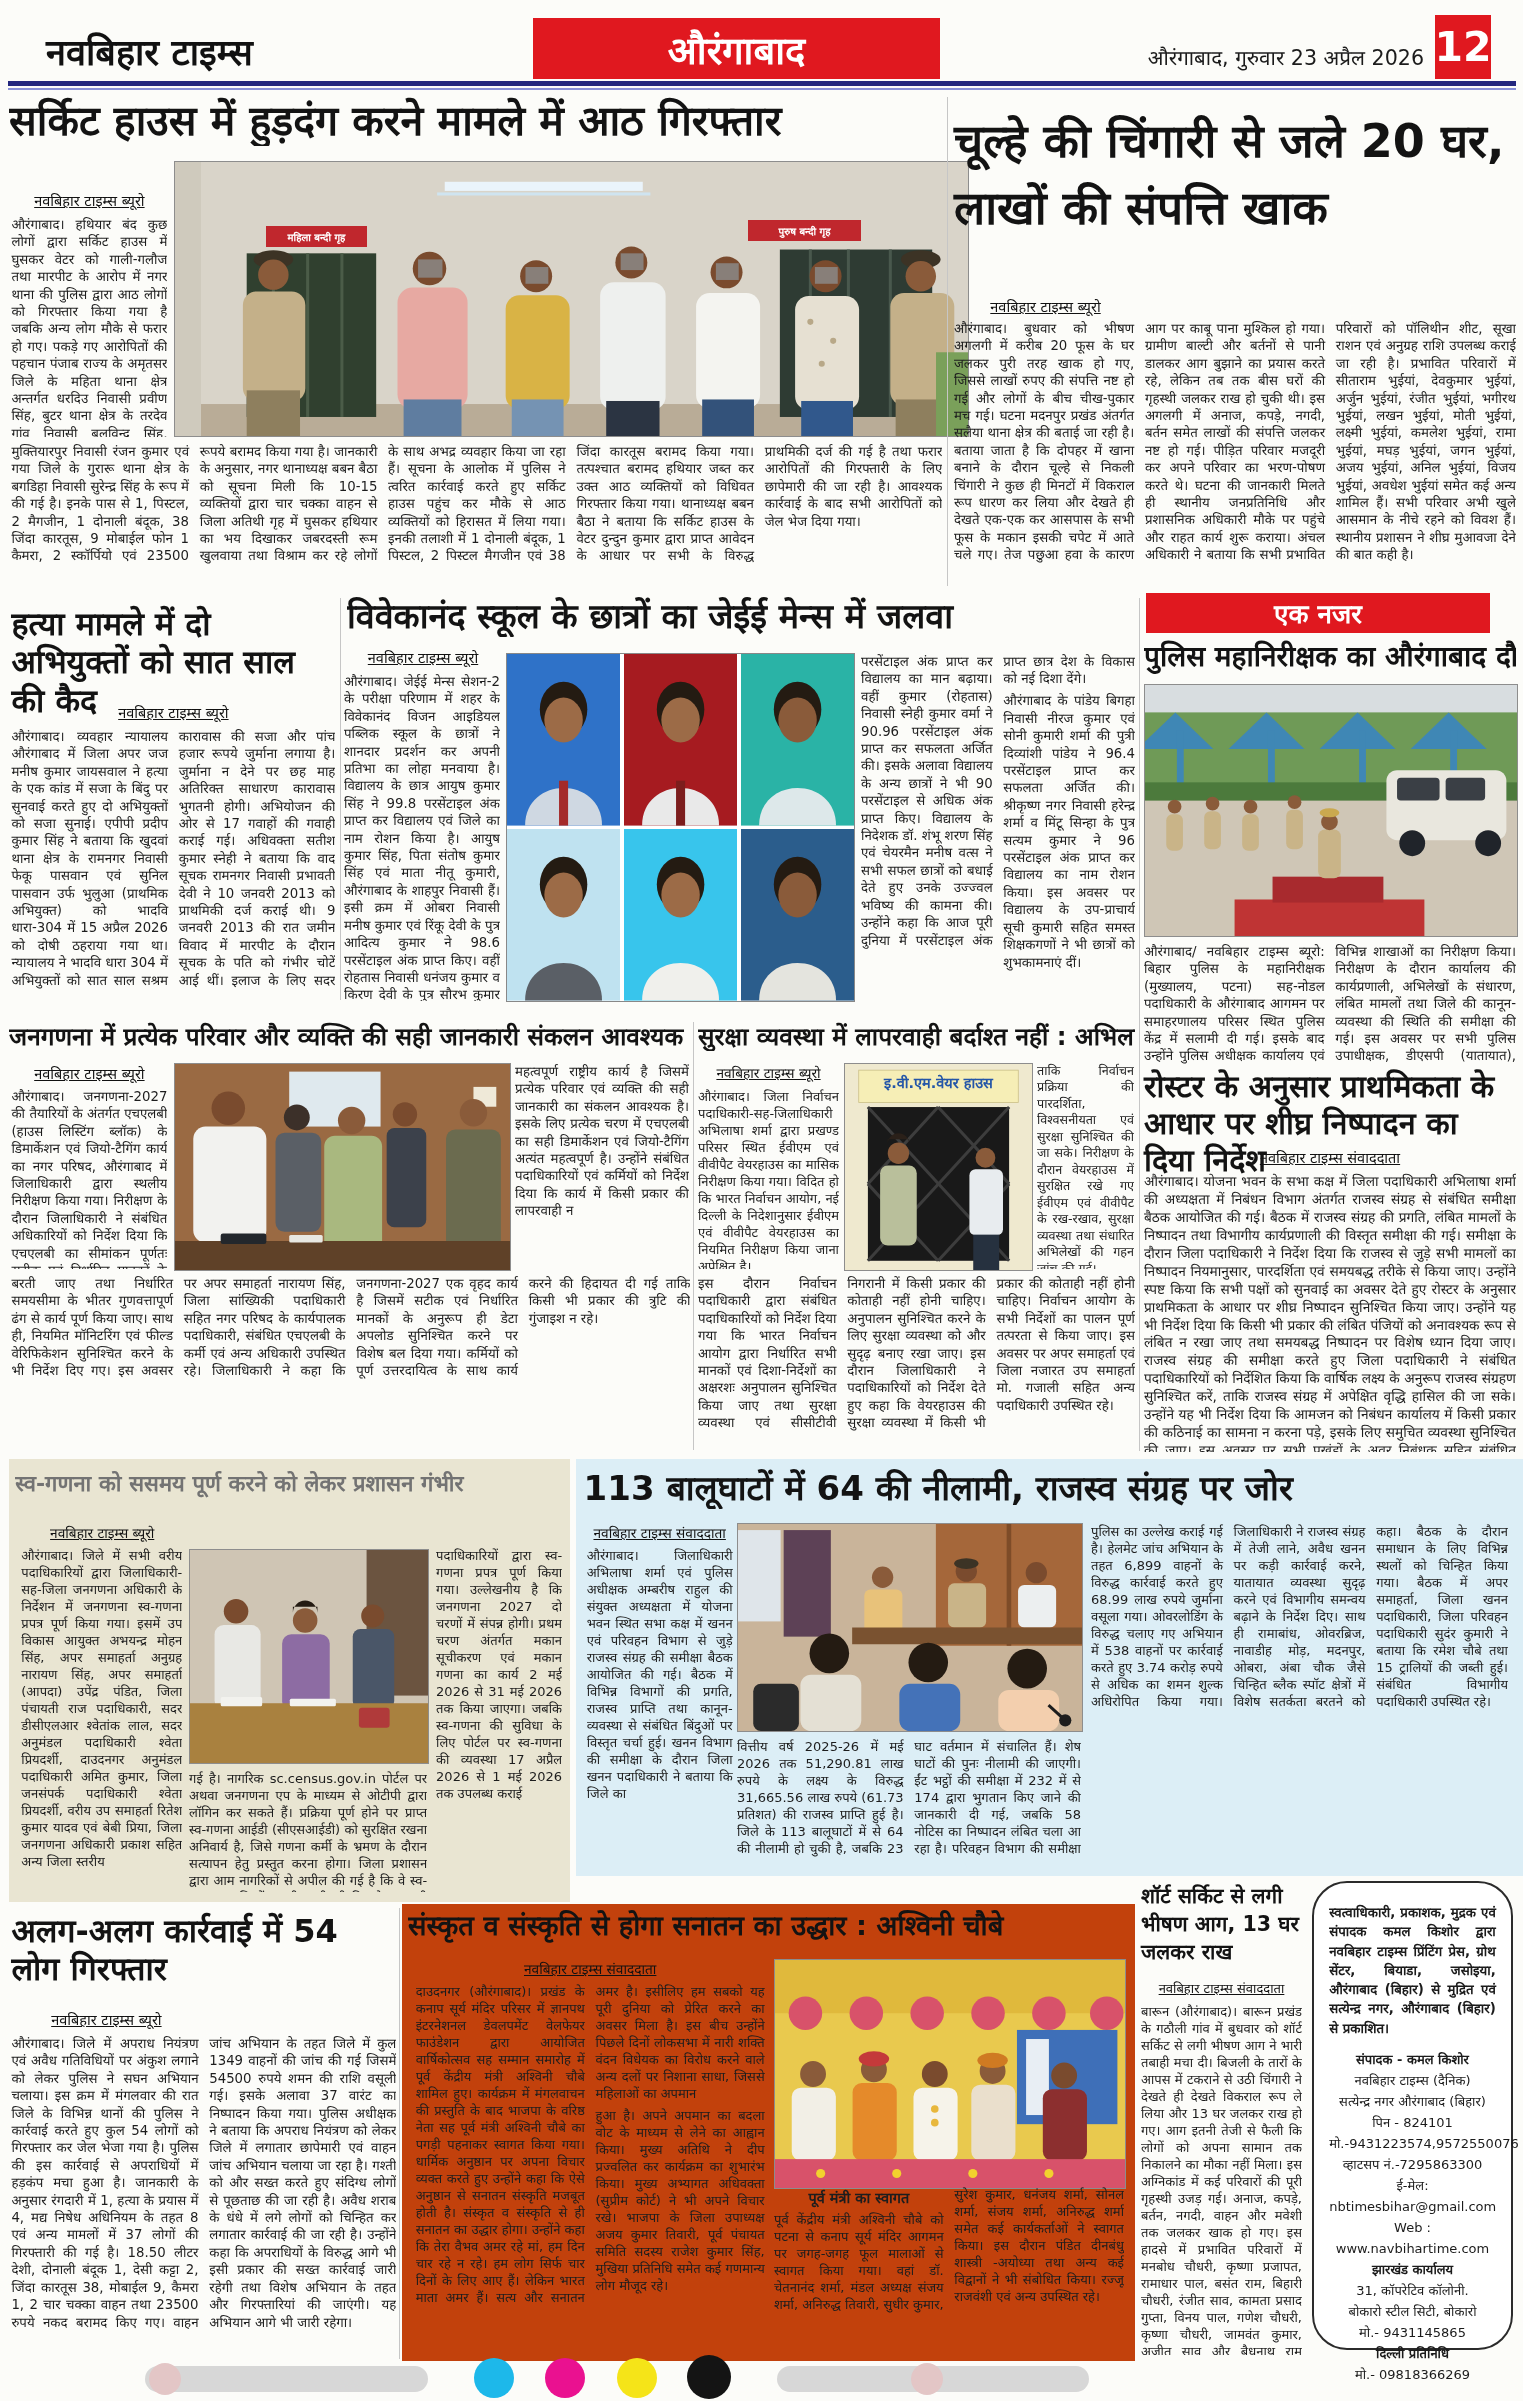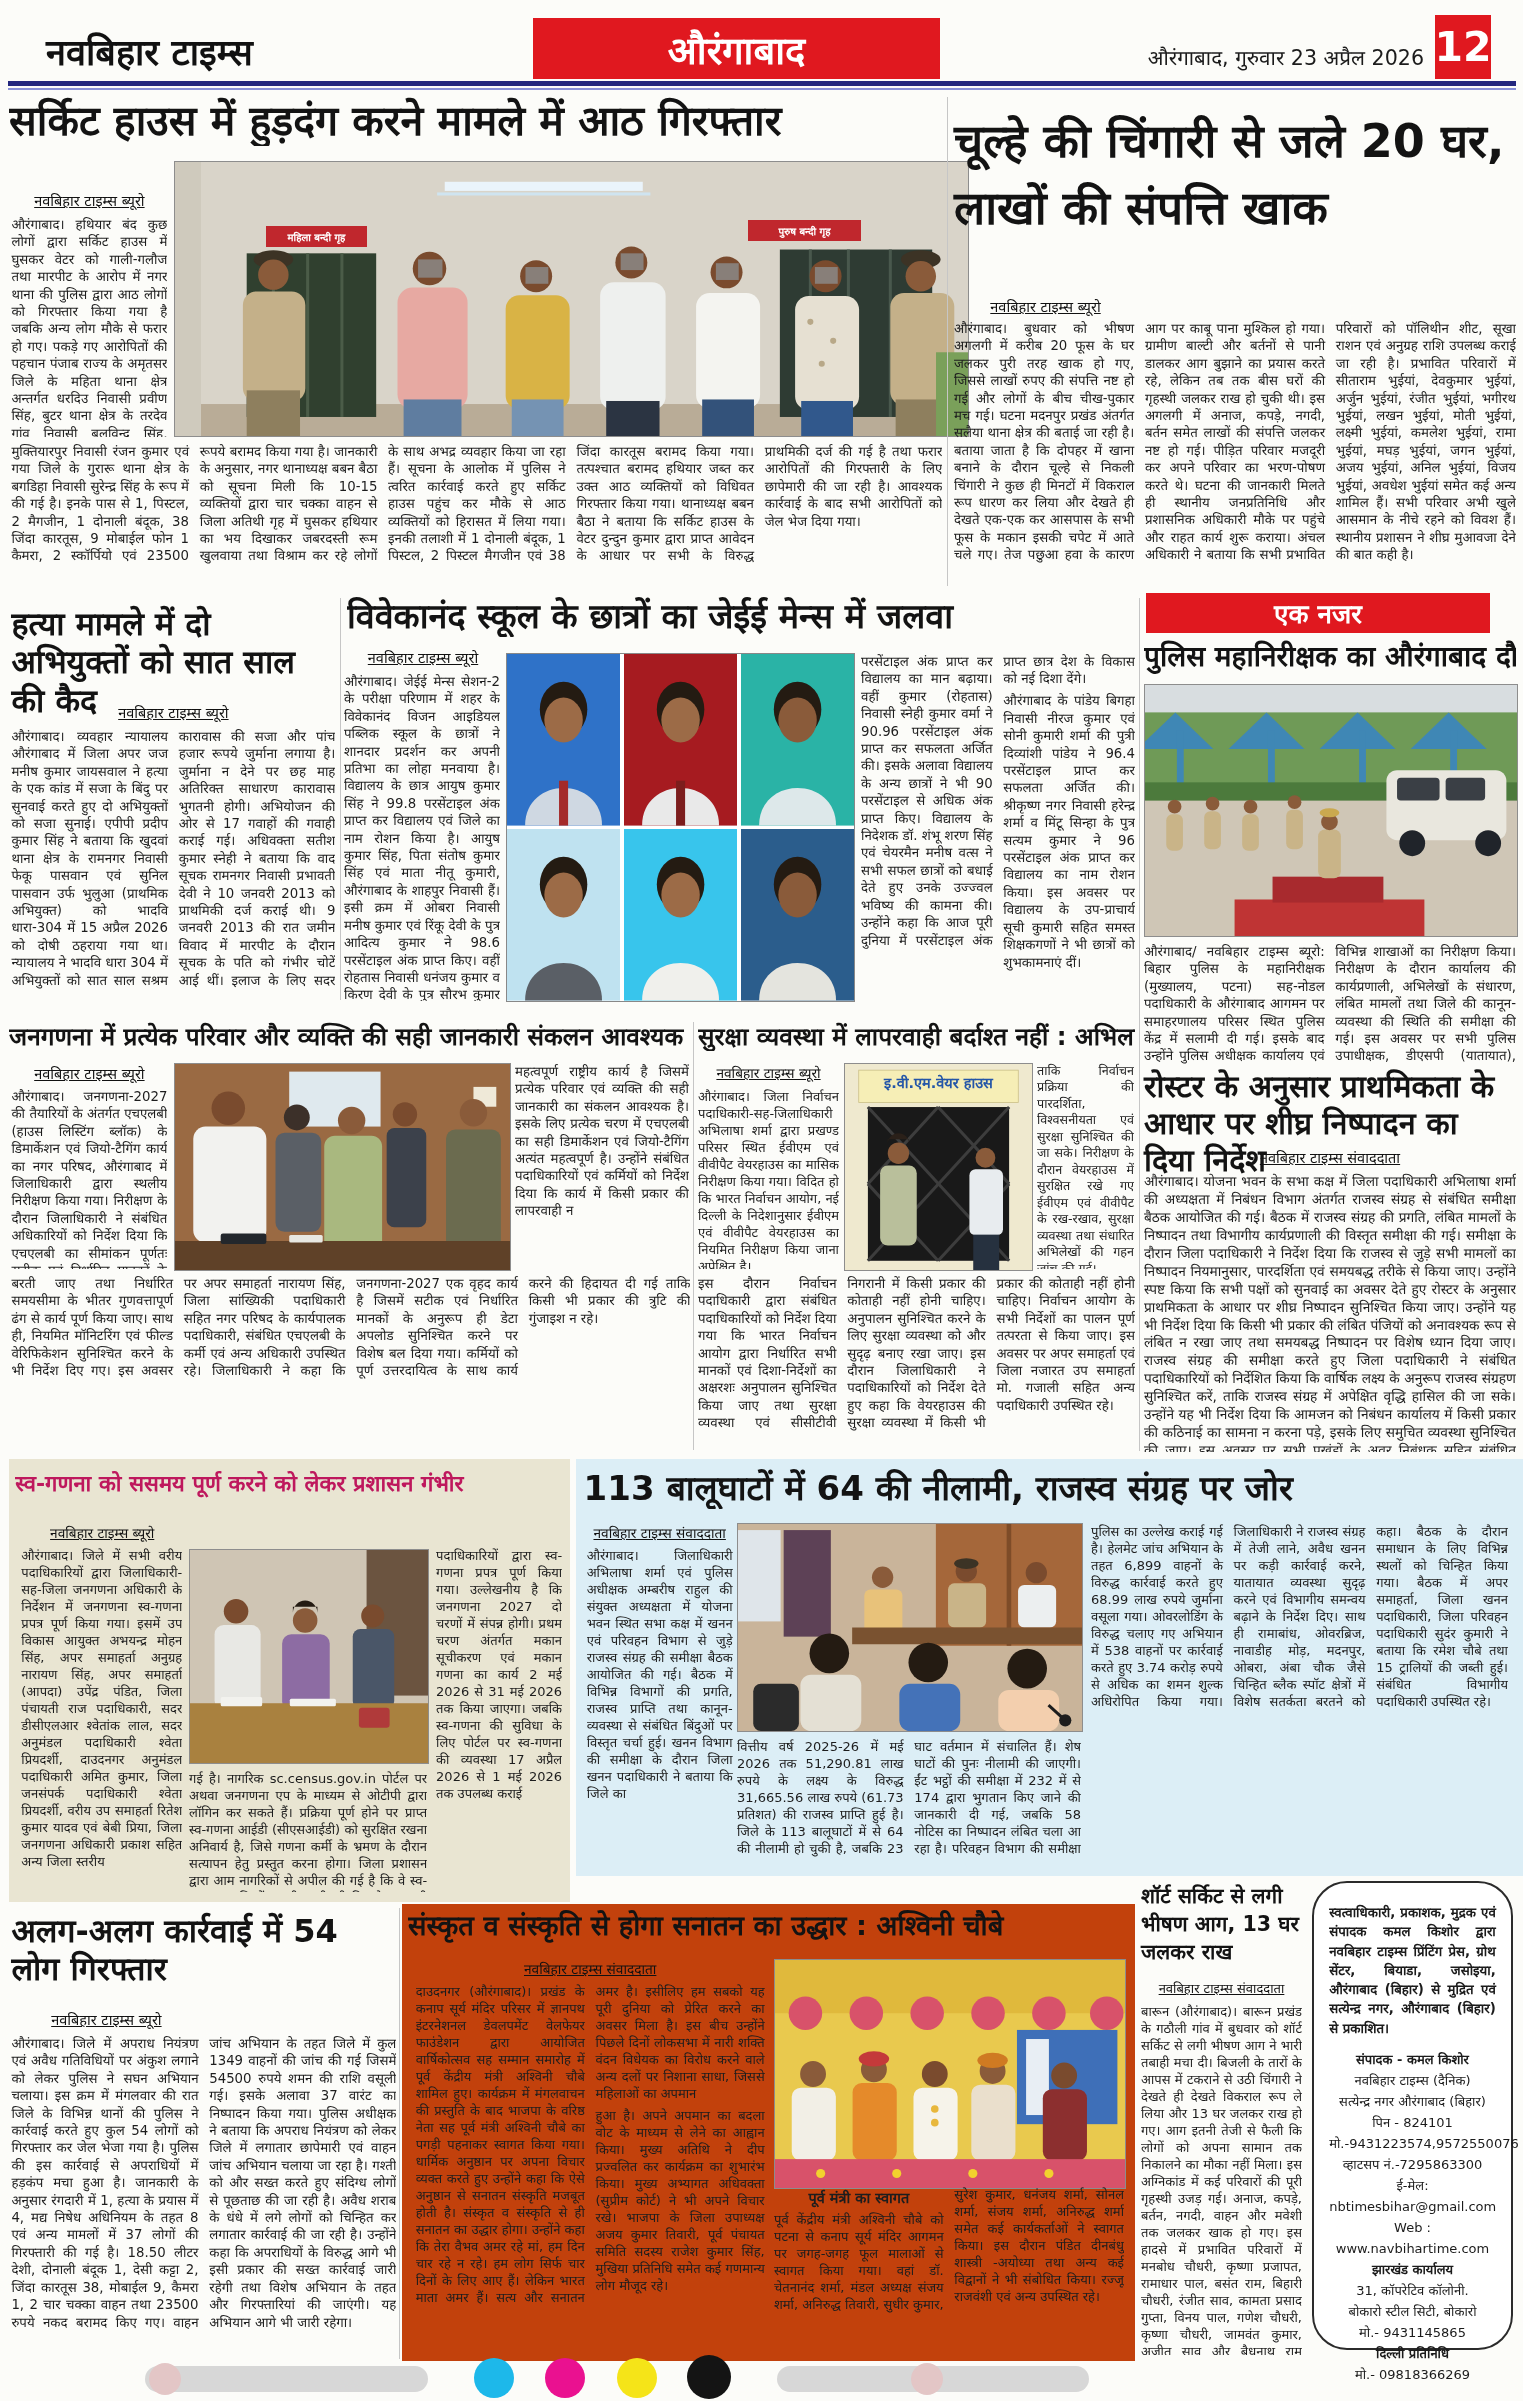--- a/index.html
+++ b/index.html
@@ -297,21 +297,21 @@
     <div class="abs" style="left:0;top:7.6px;width:100%;text-align:center;font-size:14.5px;font-weight:800;color:#2456a8;">इ.वी.एम.वेयर हाउस</div>
   </div>
   <div class="abs bt" style="left:1037px;top:1063px;width:97px;height:206px;font-size:12.6px;">ताकि निर्वाचन प्रक्रिया की पारदर्शिता, विश्वसनीयता एवं सुरक्षा सुनिश्चित की जा सके। निरीक्षण के दौरान वेयरहाउस में सुरक्षित रखे गए ईवीएम एवं वीवीपैट के रख-रखाव, सुरक्षा व्यवस्था तथा संधारित अभिलेखों की गहन जांच की गई।</div>
   <div class="abs bt c3" style="left:698px;top:1275px;width:437px;height:177px;">इस दौरान निर्वाचन पदाधिकारी द्वारा संबंधित पदाधिकारियों को निर्देश दिया गया कि भारत निर्वाचन आयोग द्वारा निर्धारित सभी मानकों एवं दिशा-निर्देशों का अक्षरशः अनुपालन सुनिश्चित किया जाए तथा सुरक्षा व्यवस्था एवं सीसीटीवी निगरानी में किसी प्रकार की कोताही नहीं होनी चाहिए। अनुपालन सुनिश्चित करने के लिए सुरक्षा व्यवस्था को और सुदृढ़ बनाए रखा जाए। इस दौरान जिलाधिकारी ने पदाधिकारियों को निर्देश देते हुए कहा कि वेयरहाउस की सुरक्षा व्यवस्था में किसी भी प्रकार की कोताही नहीं होनी चाहिए। निर्वाचन आयोग के सभी निर्देशों का पालन पूर्ण तत्परता से किया जाए। इस अवसर पर अपर समाहर्ता एवं जिला नजारत उप समाहर्ता मो. गजाली सहित अन्य पदाधिकारी उपस्थित रहे।</div>
 
   <div class="abs hl" style="left:1144px;top:1068px;width:372px;font-size:30.5px;line-height:1.22;">रोस्टर के अनुसार प्राथमिकता के आधार पर शीघ्र निष्पादन का दिया निर्देश</div>
   <div class="abs by" style="left:1144px;top:1147px;width:372px;">नवबिहार टाइम्स संवाददाता</div>
   <div class="abs bt" style="left:1144px;top:1173px;width:372px;height:279px;font-size:13.7px;">औरंगाबाद। योजना भवन के सभा कक्ष में जिला पदाधिकारी अभिलाषा शर्मा की अध्यक्षता में निबंधन विभाग अंतर्गत राजस्व संग्रह से संबंधित समीक्षा बैठक आयोजित की गई। बैठक में राजस्व संग्रह की प्रगति, लंबित मामलों के निष्पादन तथा विभागीय कार्यप्रणाली की विस्तृत समीक्षा की गई। समीक्षा के दौरान जिला पदाधिकारी ने निर्देश दिया कि राजस्व से जुड़े सभी मामलों का निष्पादन नियमानुसार, पारदर्शिता एवं समयबद्ध तरीके से किया जाए। उन्होंने स्पष्ट किया कि सभी पक्षों को सुनवाई का अवसर देते हुए रोस्टर के अनुसार प्राथमिकता के आधार पर शीघ्र निष्पादन सुनिश्चित किया जाए। उन्होंने यह भी निर्देश दिया कि किसी भी प्रकार की लंबित पंजियों को अनावश्यक रूप से लंबित न रखा जाए तथा समयबद्ध निष्पादन पर विशेष ध्यान दिया जाए। राजस्व संग्रह की समीक्षा करते हुए जिला पदाधिकारी ने संबंधित पदाधिकारियों को निर्देशित किया कि वार्षिक लक्ष्य के अनुरूप राजस्व संग्रहण सुनिश्चित करें, ताकि राजस्व संग्रह में अपेक्षित वृद्धि हासिल की जा सके। उन्होंने यह भी निर्देश दिया कि आमजन को निबंधन कार्यालय में किसी प्रकार की कठिनाई का सामना न करना पड़े, इसके लिए समुचित व्यवस्था सुनिश्चित की जाए। इस अवसर पर सभी प्रखंडों के अवर निबंधक सहित संबंधित पदाधिकारी उपस्थित रहे। उन्होंने सभी प्रक्रियाओं का नियमित अनुश्रवण करने का निर्देश दिया।</div>
 
   <div class="abs" style="left:9.1px;top:1459px;width:561px;height:443px;background:#e9e5d2;">
-    <div class="abs hl nw" style="left:6.1px;top:12.2px;width:548px;font-size:22px;color:#be185d;">स्व-गणना को ससमय पूर्ण करने को लेकर प्रशासन गंभीर</div>
+    <div class="abs hl nw" style="left:6.1px;top:12.2px;width:548px;font-size:22px;color:#737373;">स्व-गणना को ससमय पूर्ण करने को लेकर प्रशासन गंभीर</div>
     <div class="abs by" style="left:9.1px;top:64px;width:168px;font-size:13.7px;">नवबिहार टाइम्स ब्यूरो</div>
     <div class="abs bt" style="left:12.2px;top:88px;width:161px;height:343px;font-size:13px;">औरंगाबाद। जिले में सभी वरीय पदाधिकारियों द्वारा जिलाधिकारी-सह-जिला जनगणना अधिकारी के निर्देशन में जनगणना स्व-गणना प्रपत्र पूर्ण किया गया। इसमें उप विकास आयुक्त अभयन्द्र मोहन सिंह, अपर समाहर्ता अनुग्रह नारायण सिंह, अपर समाहर्ता (आपदा) उपेंद्र पंडित, जिला पंचायती राज पदाधिकारी, सदर डीसीएलआर श्वेतांक लाल, सदर अनुमंडल पदाधिकारी श्वेता प्रियदर्शी, दाउदनगर अनुमंडल पदाधिकारी अमित कुमार, जिला जनसंपर्क पदाधिकारी श्वेता प्रियदर्शी, वरीय उप समाहर्ता रितेश कुमार यादव एवं बेबी प्रिया, जिला जनगणना अधिकारी प्रकाश सहित अन्य जिला स्तरीय</div>
     <div class="photo" style="left:180px;top:90px;width:238px;height:213px;">
       <svg viewBox="0 0 310 278" preserveAspectRatio="none">
         <rect width="310" height="278" fill="#cfc5b4"></rect>
         <rect x="230" y="0" width="80" height="190" fill="#6b5440"></rect>
         <g>
             <circle cx="60" cy="80" r="16" fill="#7a4b2e"></circle>
             <rect x="32" y="98" width="60" height="110" rx="12" fill="#e8e8e4"></rect>
           </g>

